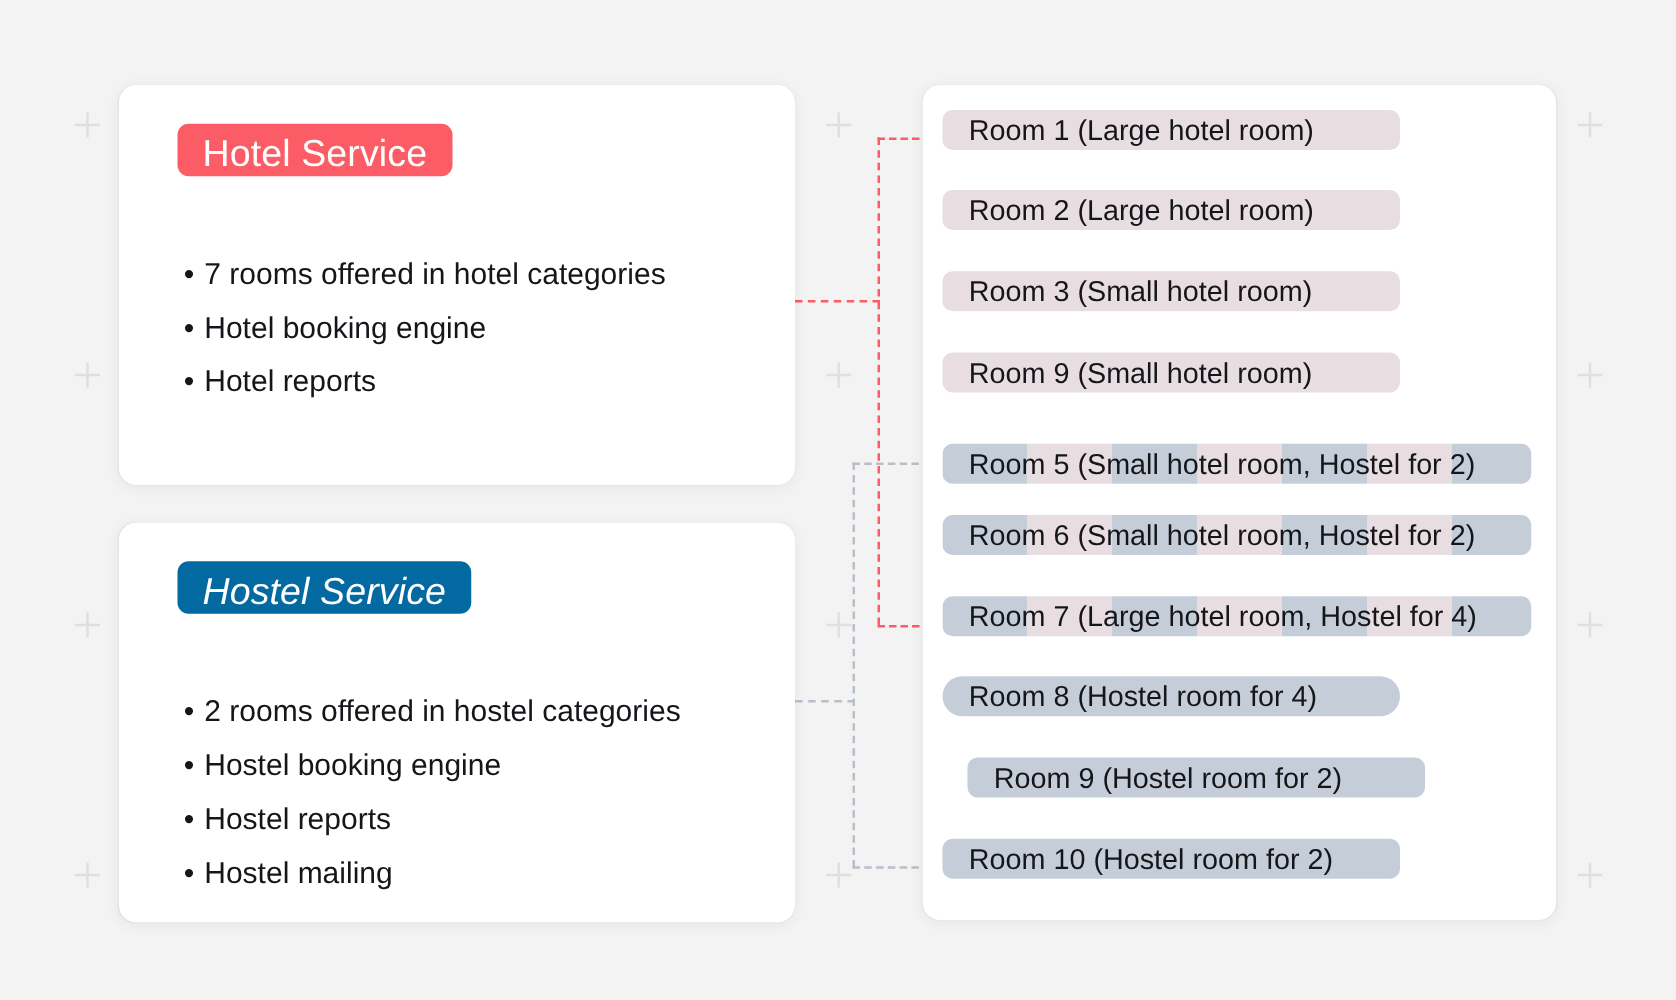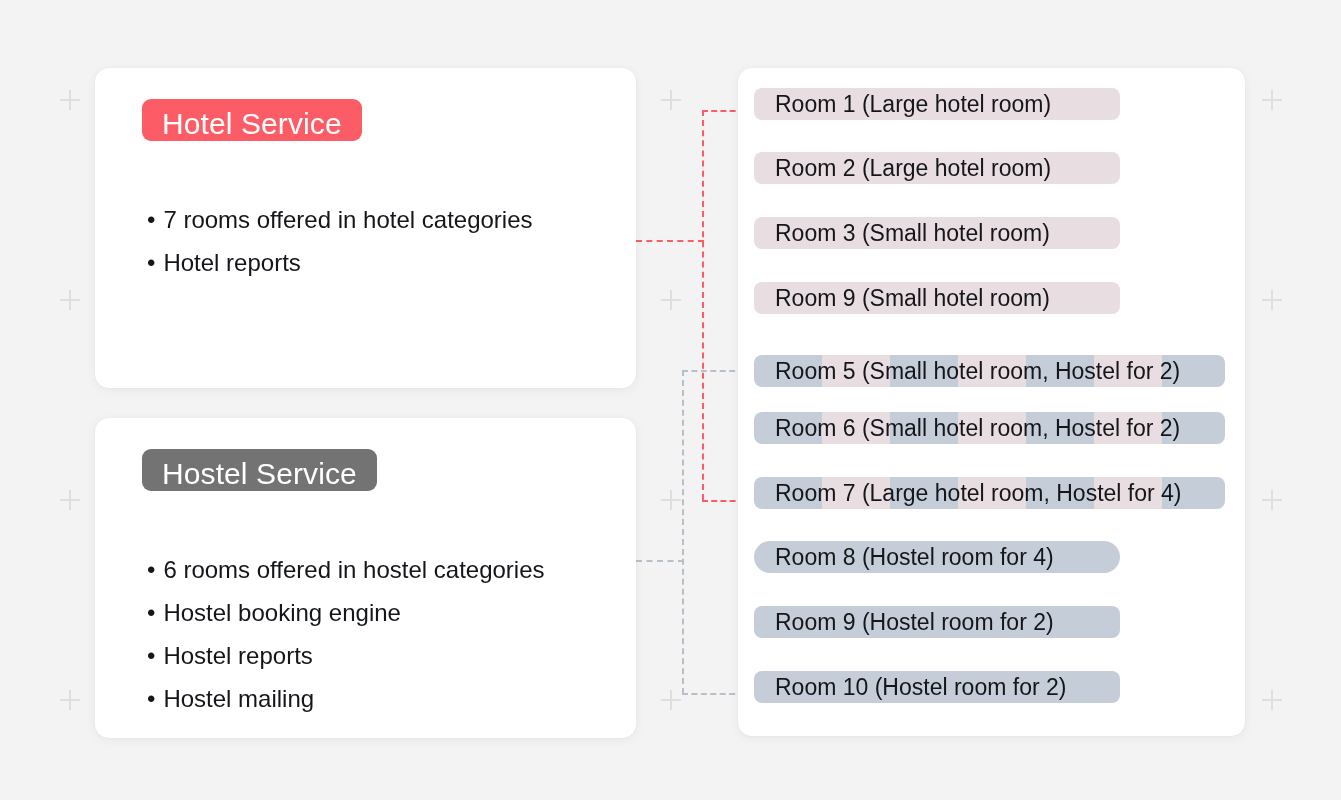--- a/index.html
+++ b/index.html
@@ -36,21 +36,21 @@
     border-radius:9px;
     padding:10px 20px 2px 20px;
     color:#ffffff;
     font-size:30px;
     line-height:1;
     letter-spacing:.1px;
     white-space:nowrap;
     margin-left:16px;
   }
   #hotel-badge{background:#fc5c65;}
-  #hostel-badge{background:#737373;}
+  #hostel-badge{background:#0369a1;font-style:italic;}
 
   
   .bullets{
     position:absolute;left:36px;top:124px;
     margin:16px;padding:0;list-style:none;
   }
   .bullets li{
     font-size:24px;color:#14161a;line-height:1;
     margin-bottom:19px;white-space:nowrap;
   }
@@ -137,30 +137,33 @@
     <div class="conn h-red" style="left:702px;top:500px;width:52px;"></div>
   </div>
 
   <div class="card" id="hotel-card">
     <div class="badge" id="hotel-badge">Hotel Service</div>
     <ul class="bullets">
       <li>
         <span class="dot">•</span><span>7 rooms offered in hotel categories</span>
       </li>
       <li>
+        <span class="dot">•</span><span>Hotel booking engine</span>
+      </li>
+      <li>
         <span class="dot">•</span><span>Hotel reports</span>
       </li>
     </ul>
   </div>
 
   <div class="card" id="hostel-card">
     <div class="badge" id="hostel-badge">Hostel Service</div>
     <ul class="bullets">
       <li>
-        <span class="dot">•</span><span>6 rooms offered in hostel categories</span>
+        <span class="dot">•</span><span>2 rooms offered in hostel categories</span>
       </li>
       <li>
         <span class="dot">•</span><span>Hostel booking engine</span>
       </li>
       <li>
         <span class="dot">•</span><span>Hostel reports</span>
       </li>
       <li>
         <span class="dot">•</span><span>Hostel mailing</span>
       </li>
@@ -185,21 +188,21 @@
     </div>
     <div class="room both" style="top:344px;">
       <span class="room-label">Room 6 (Small hotel room, Hostel for 2)</span>
     </div>
     <div class="room both" style="top:409px;">
       <span class="room-label">Room 7 (Large hotel room, Hostel for 4)</span>
     </div>
     <div class="room hostel" style="top:473px;border-radius:22px;">
       <span class="room-label">Room 8 (Hostel room for 4)</span>
     </div>
-    <div class="room hostel" style="top:538px;">
+    <div class="room hostel" style="top:538px;margin-left:20px;">
       <span class="room-label">Room 9 (Hostel room for 2)</span>
     </div>
     <div class="room hostel" style="top:603px;">
       <span class="room-label">Room 10 (Hostel room for 2)</span>
     </div>
   </div>
 
 </div>
 
 </body></html>

